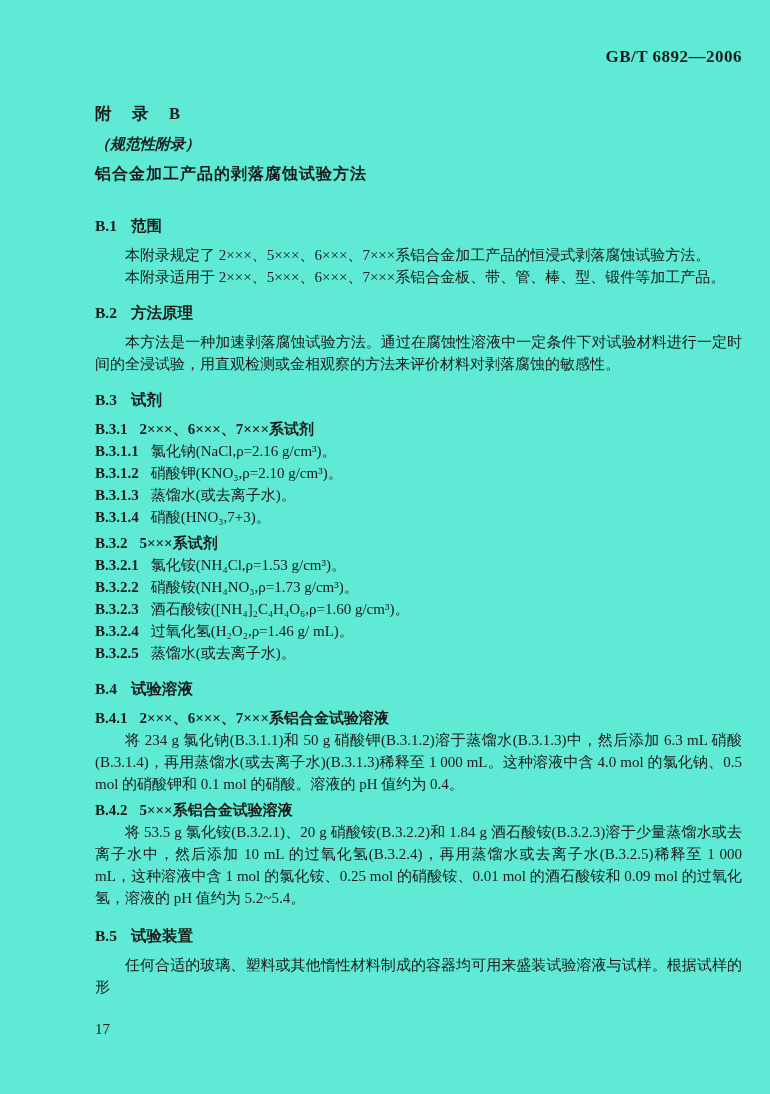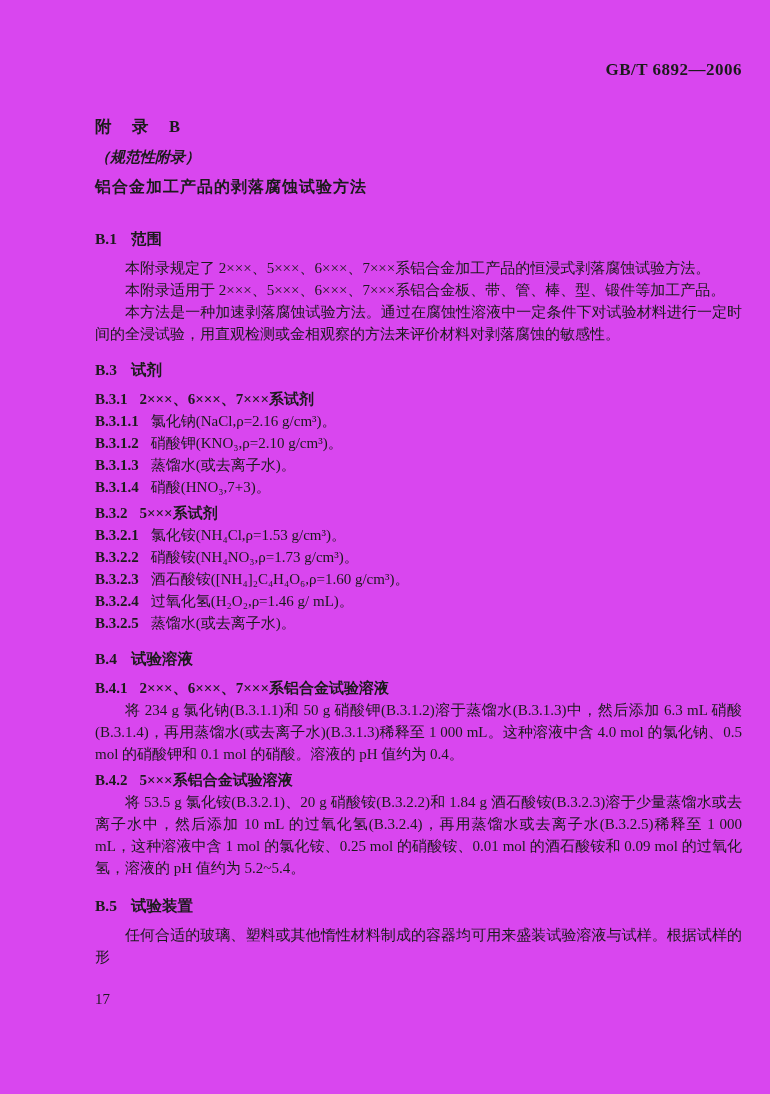--- a/index.html
+++ b/index.html
@@ -6,22 +6,22 @@
   body {
     width: 770px; height: 1094px;
     background: #ffffff;
     color: #1b1b1b;
     font-family: "Liberation Serif", "DejaVu Serif", serif;
     overflow: hidden;
   }
   .page {
     box-sizing: border-box;
     width: 770px; height: 1094px;
-    padding: 60px 28px 0 95px;
-    background: #d946ef;
+    padding: 47px 28px 0 95px;
+    background: #5eead4;
   }
   .doc-header {
     text-align: right;
     font-weight: 700;
     font-size: 17px;
     letter-spacing: 0.5px;
     line-height: 20px;
   }
   .title-block {
     margin-top: 36px;
@@ -84,20 +84,23 @@
     <div class="t-note">（规范性附录）</div>
     <div class="t-title">铝合金加工产品的剥落腐蚀试验方法</div>
   </div>
 
   <div class="sec-heading" style="margin-top:30px;">
     <span class="num">B.1</span><span>范围</span>
   </div>
   <p class="para para-gap">本附录规定了 2×××、5×××、6×××、7×××系铝合金加工产品的恒浸式剥落腐蚀试验方法。</p>
   <p class="para">本附录适用于 2×××、5×××、6×××、7×××系铝合金板、带、管、棒、型、锻件等加工产品。</p>
 
+  <div class="sec-heading">
+    <span class="num">B.2</span><span>方法原理</span>
+  </div>
   <p class="para para-gap">本方法是一种加速剥落腐蚀试验方法。通过在腐蚀性溶液中一定条件下对试验材料进行一定时间的全浸试验，用直观检测或金相观察的方法来评价材料对剥落腐蚀的敏感性。</p>
 
   <div class="sec-heading">
     <span class="num">B.3</span><span>试剂</span>
   </div>
 
   <div class="sub-heading">
     <span class="num">B.3.1</span><span>2×××、6×××、7×××系试剂</span>
   </div>
   <div class="item">

